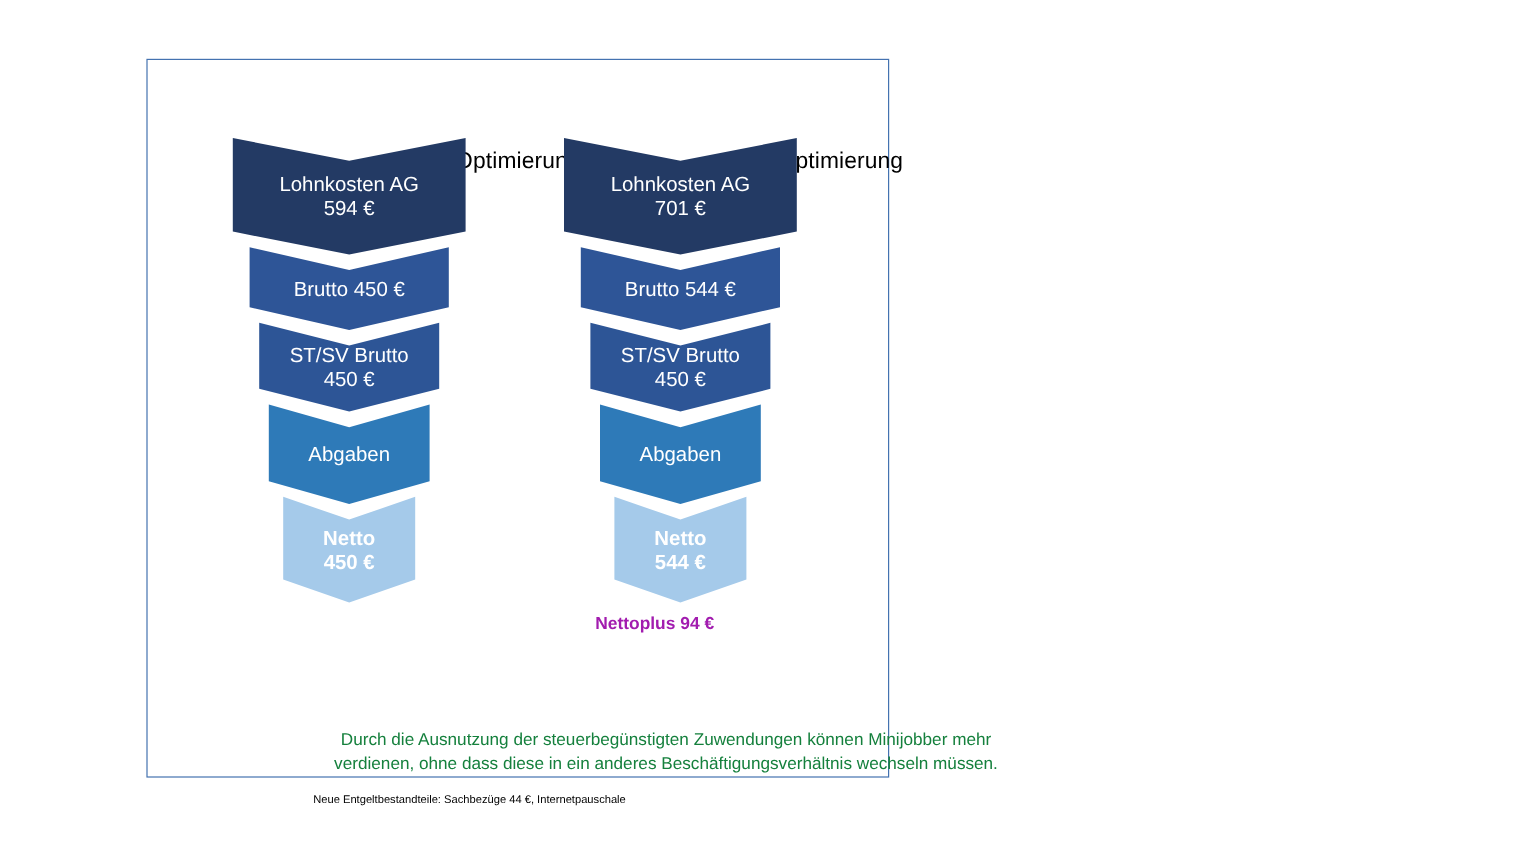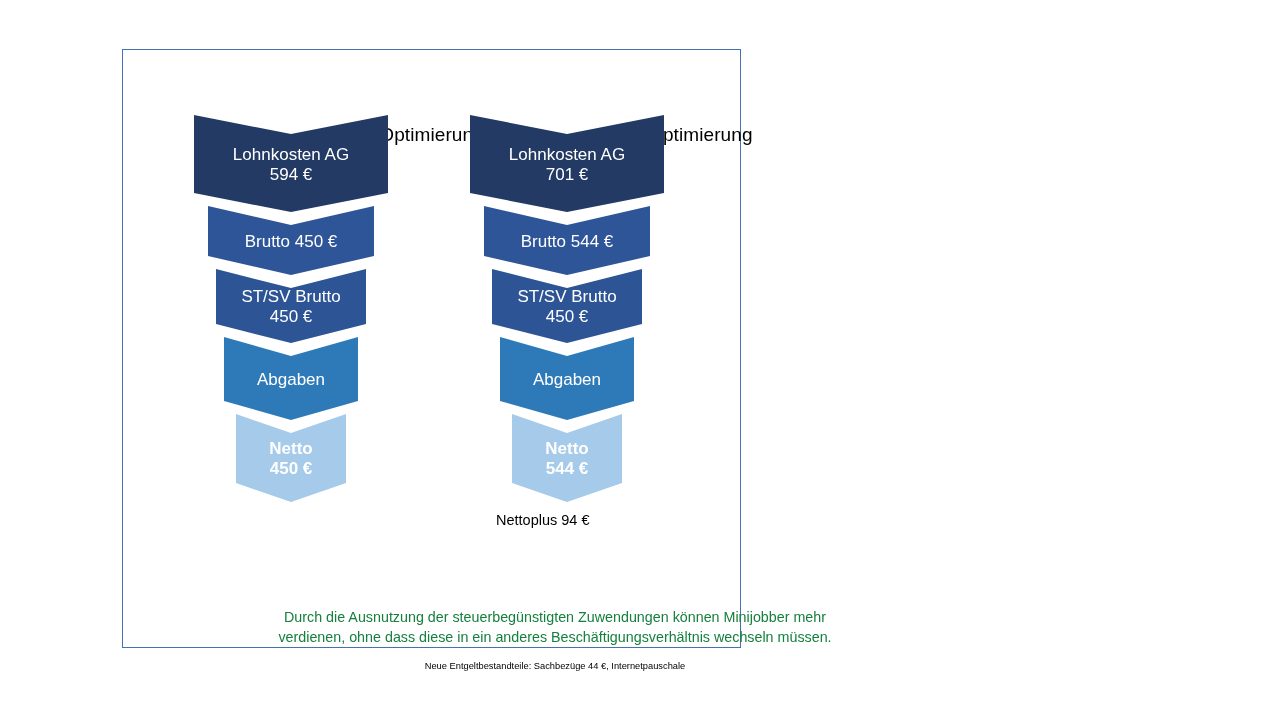--- a/index.html
+++ b/index.html
@@ -52,40 +52,39 @@
     fill: #ffffff;
   }
   .blk-label.big   { font-size: 17px; }
   .blk-label.bold  { font-weight: bold; font-size: 17px; }
 
   #nettoplus {
     position: absolute;
     left: 373px;
     top: 462px;
     font-size: 14.5px;
-    font-weight: normal;
-    color: #000000;
+    font-weight: bold;
+    color: #a21caf;
     white-space: nowrap;
   }
   #body-text {
     position: absolute;
     left: 138px;
     top: 557px;
     width: 588px;
     text-align: center;
     font-size: 14.3px;
     line-height: 20px;
     color: #15803d;
   }
   #footnote {
     position: absolute;
     left: 138px;
     top: 611px;
     width: 588px;
-    text-align: center;
     font-size: 9.3px;
     color: #000000;
   }
 </style>
 </head>
 <body>
 
 <div id="slide">
 
   <div id="frame">

